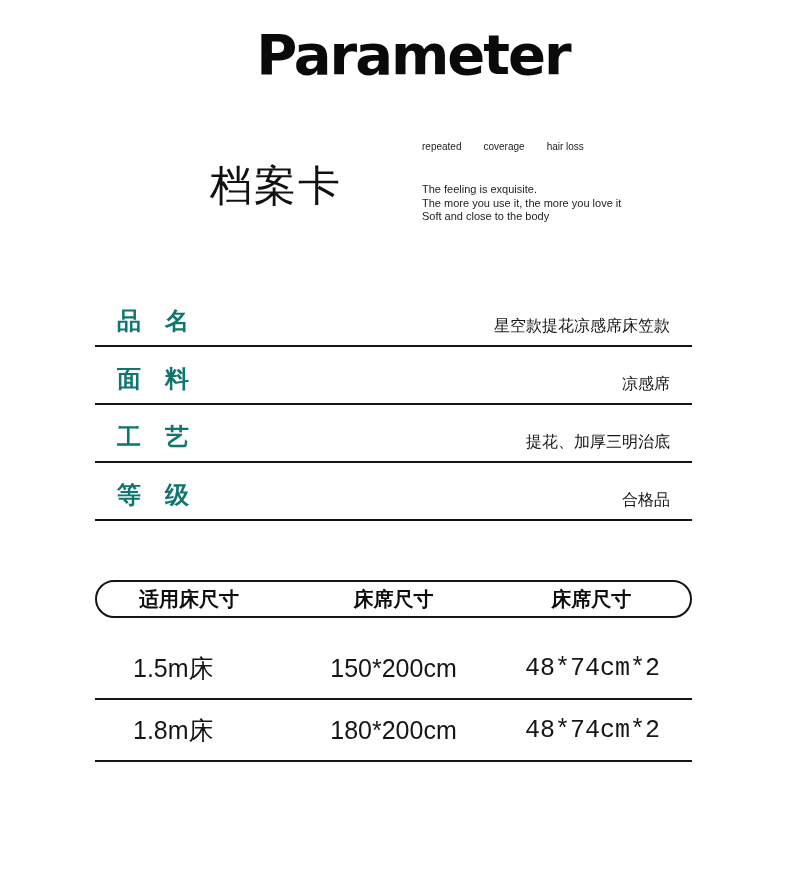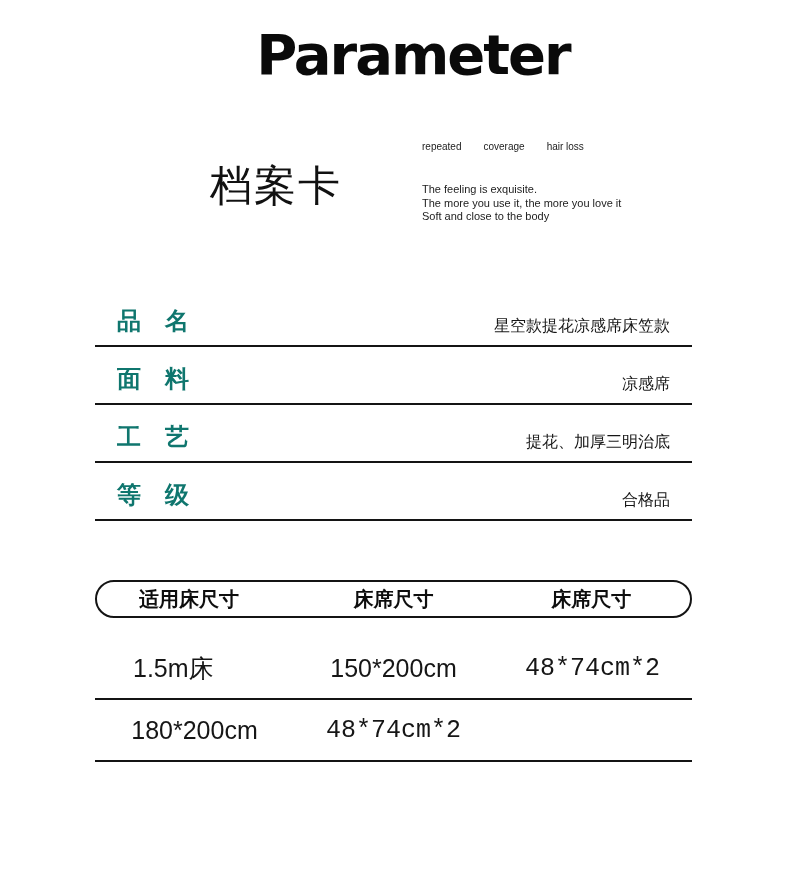--- a/index.html
+++ b/index.html
@@ -175,18 +175,19 @@
       <span class="c3">床席尺寸</span>
     </div>
 
     <div class="size-row first">
       <span class="c1">1.5m床</span>
       <span class="c2">150*200cm</span>
       <span class="c3">48*74cm*2</span>
     </div>
 
     <div class="size-row">
+      <span class="c1">1.8m床</span>
       <span class="c2">180*200cm</span>
       <span class="c3">48*74cm*2</span>
     </div>
   </div>
 
 </div>
 
 </body></html>

